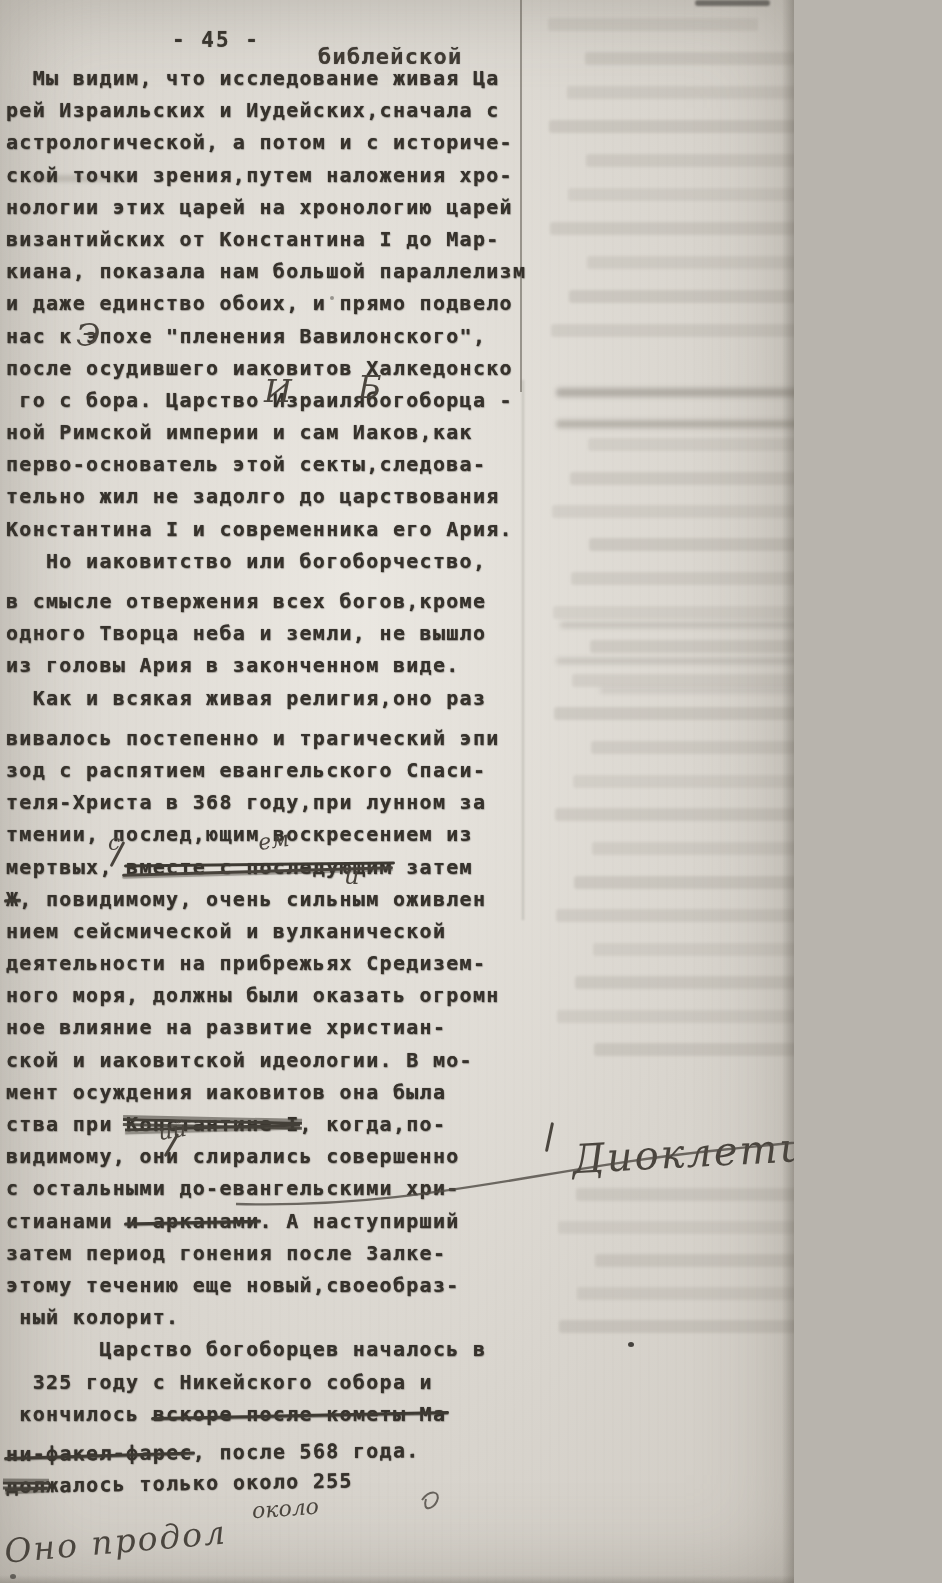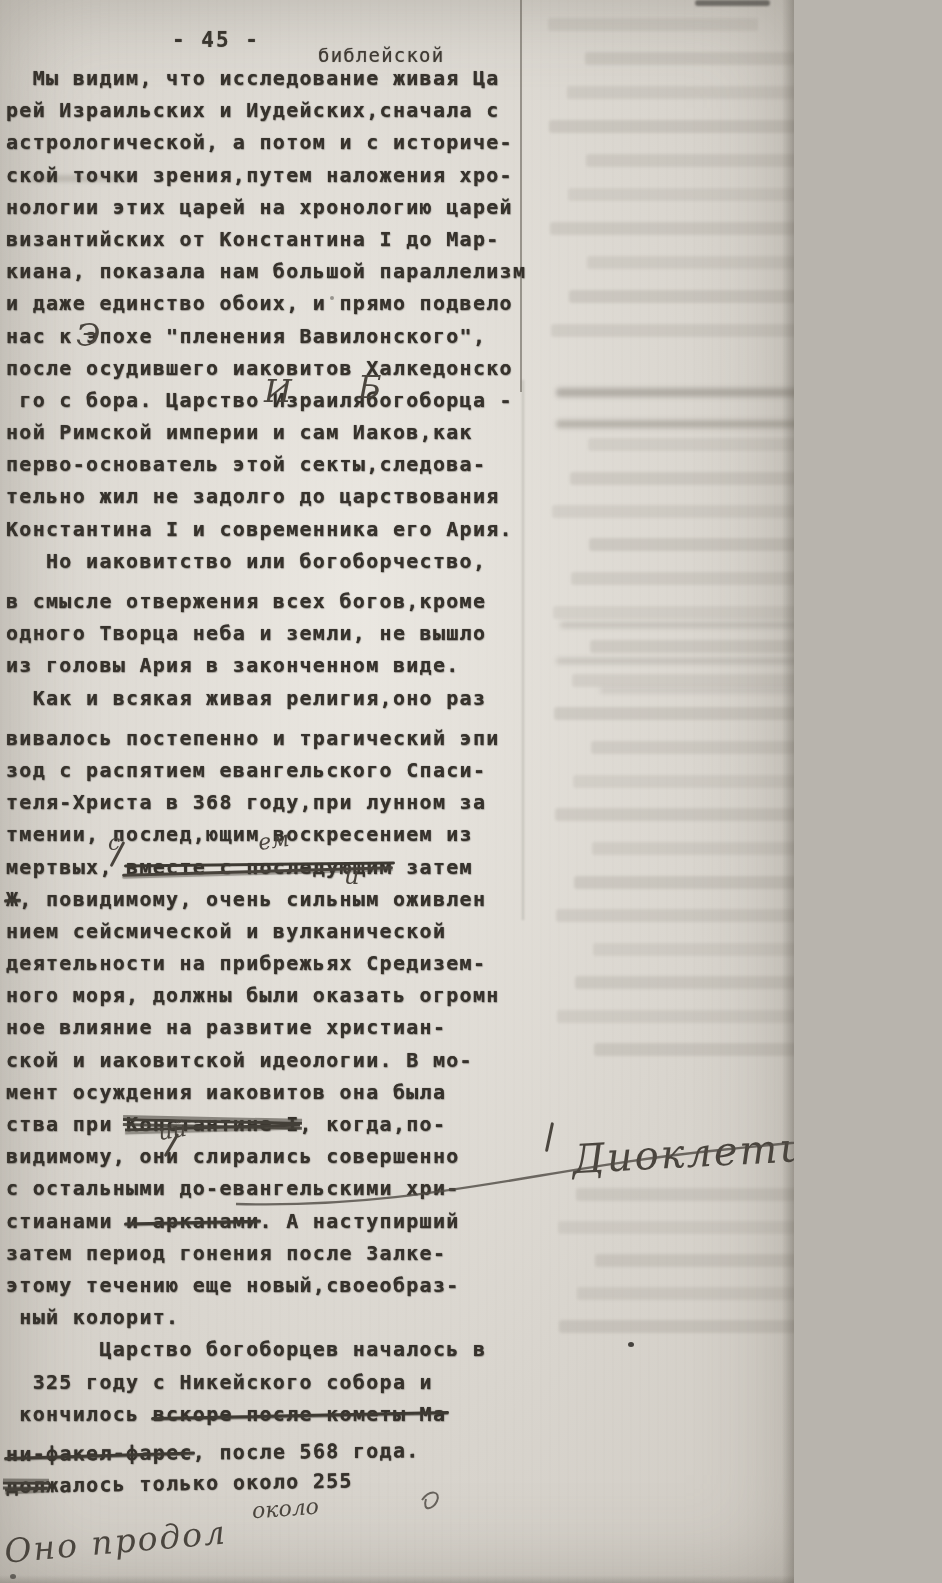--- a/index.html
+++ b/index.html
@@ -36,21 +36,21 @@
   .typed .tline:nth-child(46){transform:rotate(-2.3deg);transform-origin:left;}
   .typed .tline:nth-child(47){transform:rotate(-1.8deg);transform-origin:left;}
 
   .page-number{
     position:absolute;left:172px;top:28px;
     font-size:21px;font-weight:700;letter-spacing:2px;color:#3a362f;
     text-shadow:0 0 1px rgba(54,50,44,.7);
   }
   .typed-insertion{
     position:absolute;left:318px;top:44px;
-    font-size:19px;font-weight:400;letter-spacing:1.2px;color:#403b34;
+    font-size:22px;font-weight:700;letter-spacing:1.2px;color:#403b34;
     text-shadow:0 0 1px rgba(54,50,44,.7);
   }
 
   
   .mk-strike,.mk-strike2,.mk-scribble{position:relative;display:inline-block;}
   .mk-strike::after{content:'';position:absolute;left:-2px;right:-2px;top:52%;height:3px;
     background:#3e3a33;transform:rotate(-1.2deg);border-radius:2px;
     box-shadow:0 1px 1px rgba(62,58,51,.6);}
   .mk-strike2::before{content:'';position:absolute;left:-2px;right:-2px;top:40%;height:3px;
     background:#3e3a33;transform:rotate(-.6deg);border-radius:2px;}

